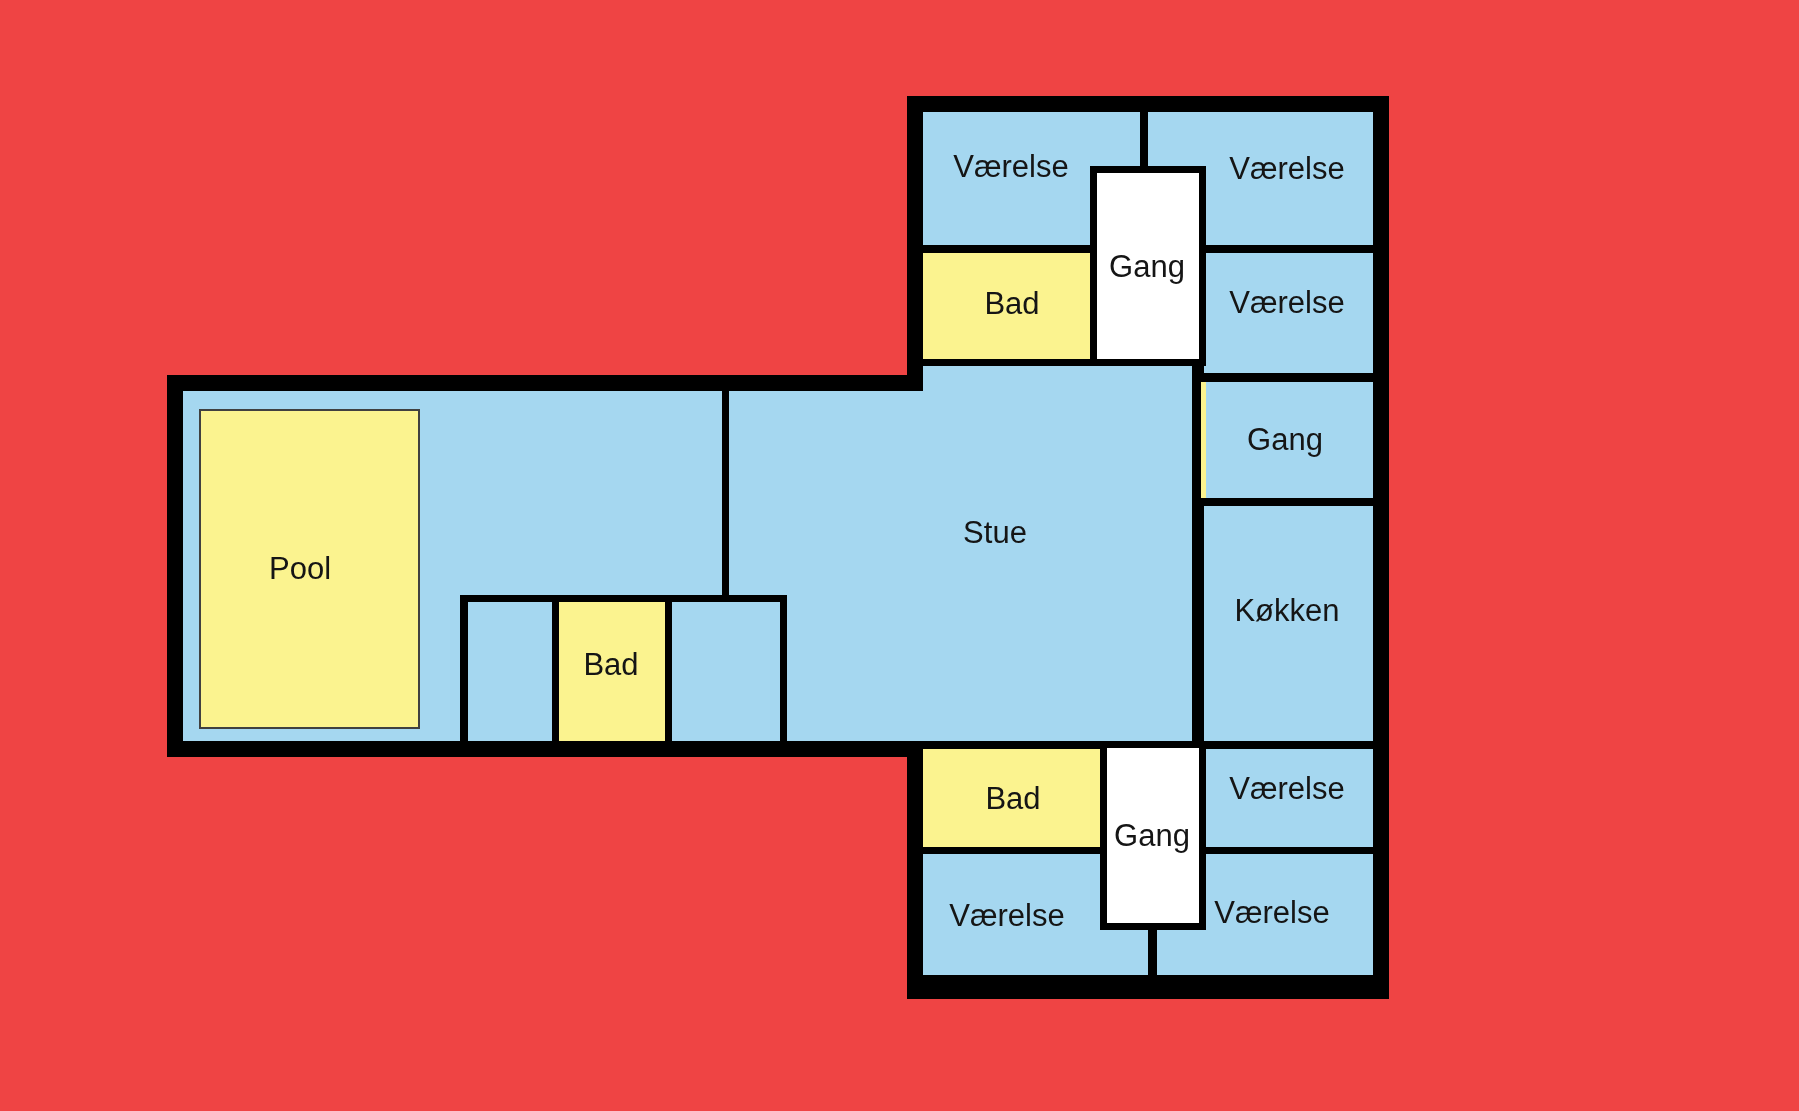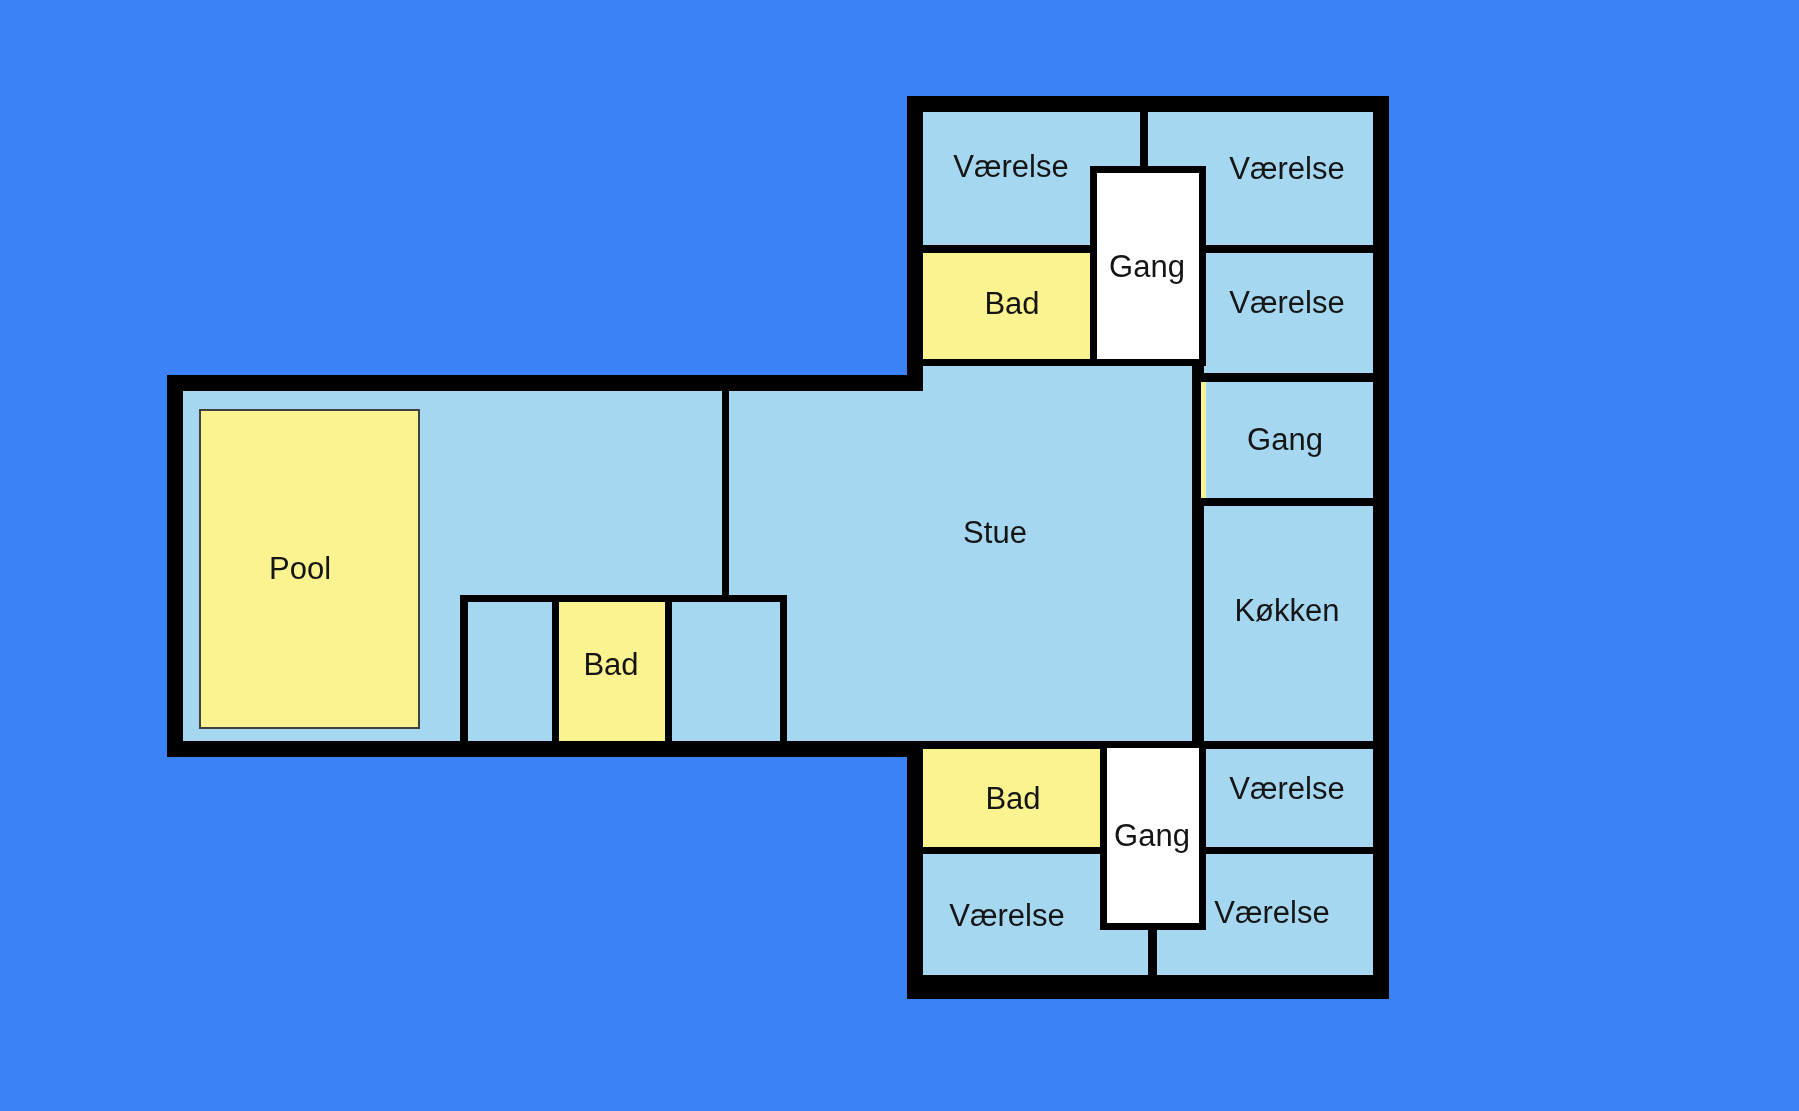--- a/index.html
+++ b/index.html
@@ -15,21 +15,21 @@
     overflow: hidden;
   }
   svg text {
     font-family: "Liberation Sans", sans-serif;
     fill: #151515;
   }
 </style>
 </head>
 <body>
 
-<div class="stage" style="background: #3b82f6;">
+<div class="stage" style="background: #ef4444;">
   <svg id="plan" xmlns="http://www.w3.org/2000/svg" viewBox="0 0 1799 1111" width="1799" height="1111">
     <g id="shapes-layer">
         <rect x="907" y="96" width="482" height="903" fill="#000000"></rect>
         <rect x="167" y="375" width="756" height="382" fill="#000000"></rect>
         <rect x="923" y="112" width="450" height="863" fill="#a5d7f0"></rect>
         <rect x="183" y="391" width="740" height="350" fill="#a5d7f0"></rect>
         <rect x="923" y="245" width="450" height="8" fill="#000000"></rect>
         <rect x="1140" y="112" width="8" height="60" fill="#000000"></rect>
         <rect x="923" y="359" width="169" height="7" fill="#000000"></rect>
         <rect x="1192" y="359" width="12" height="390" fill="#000000"></rect>

